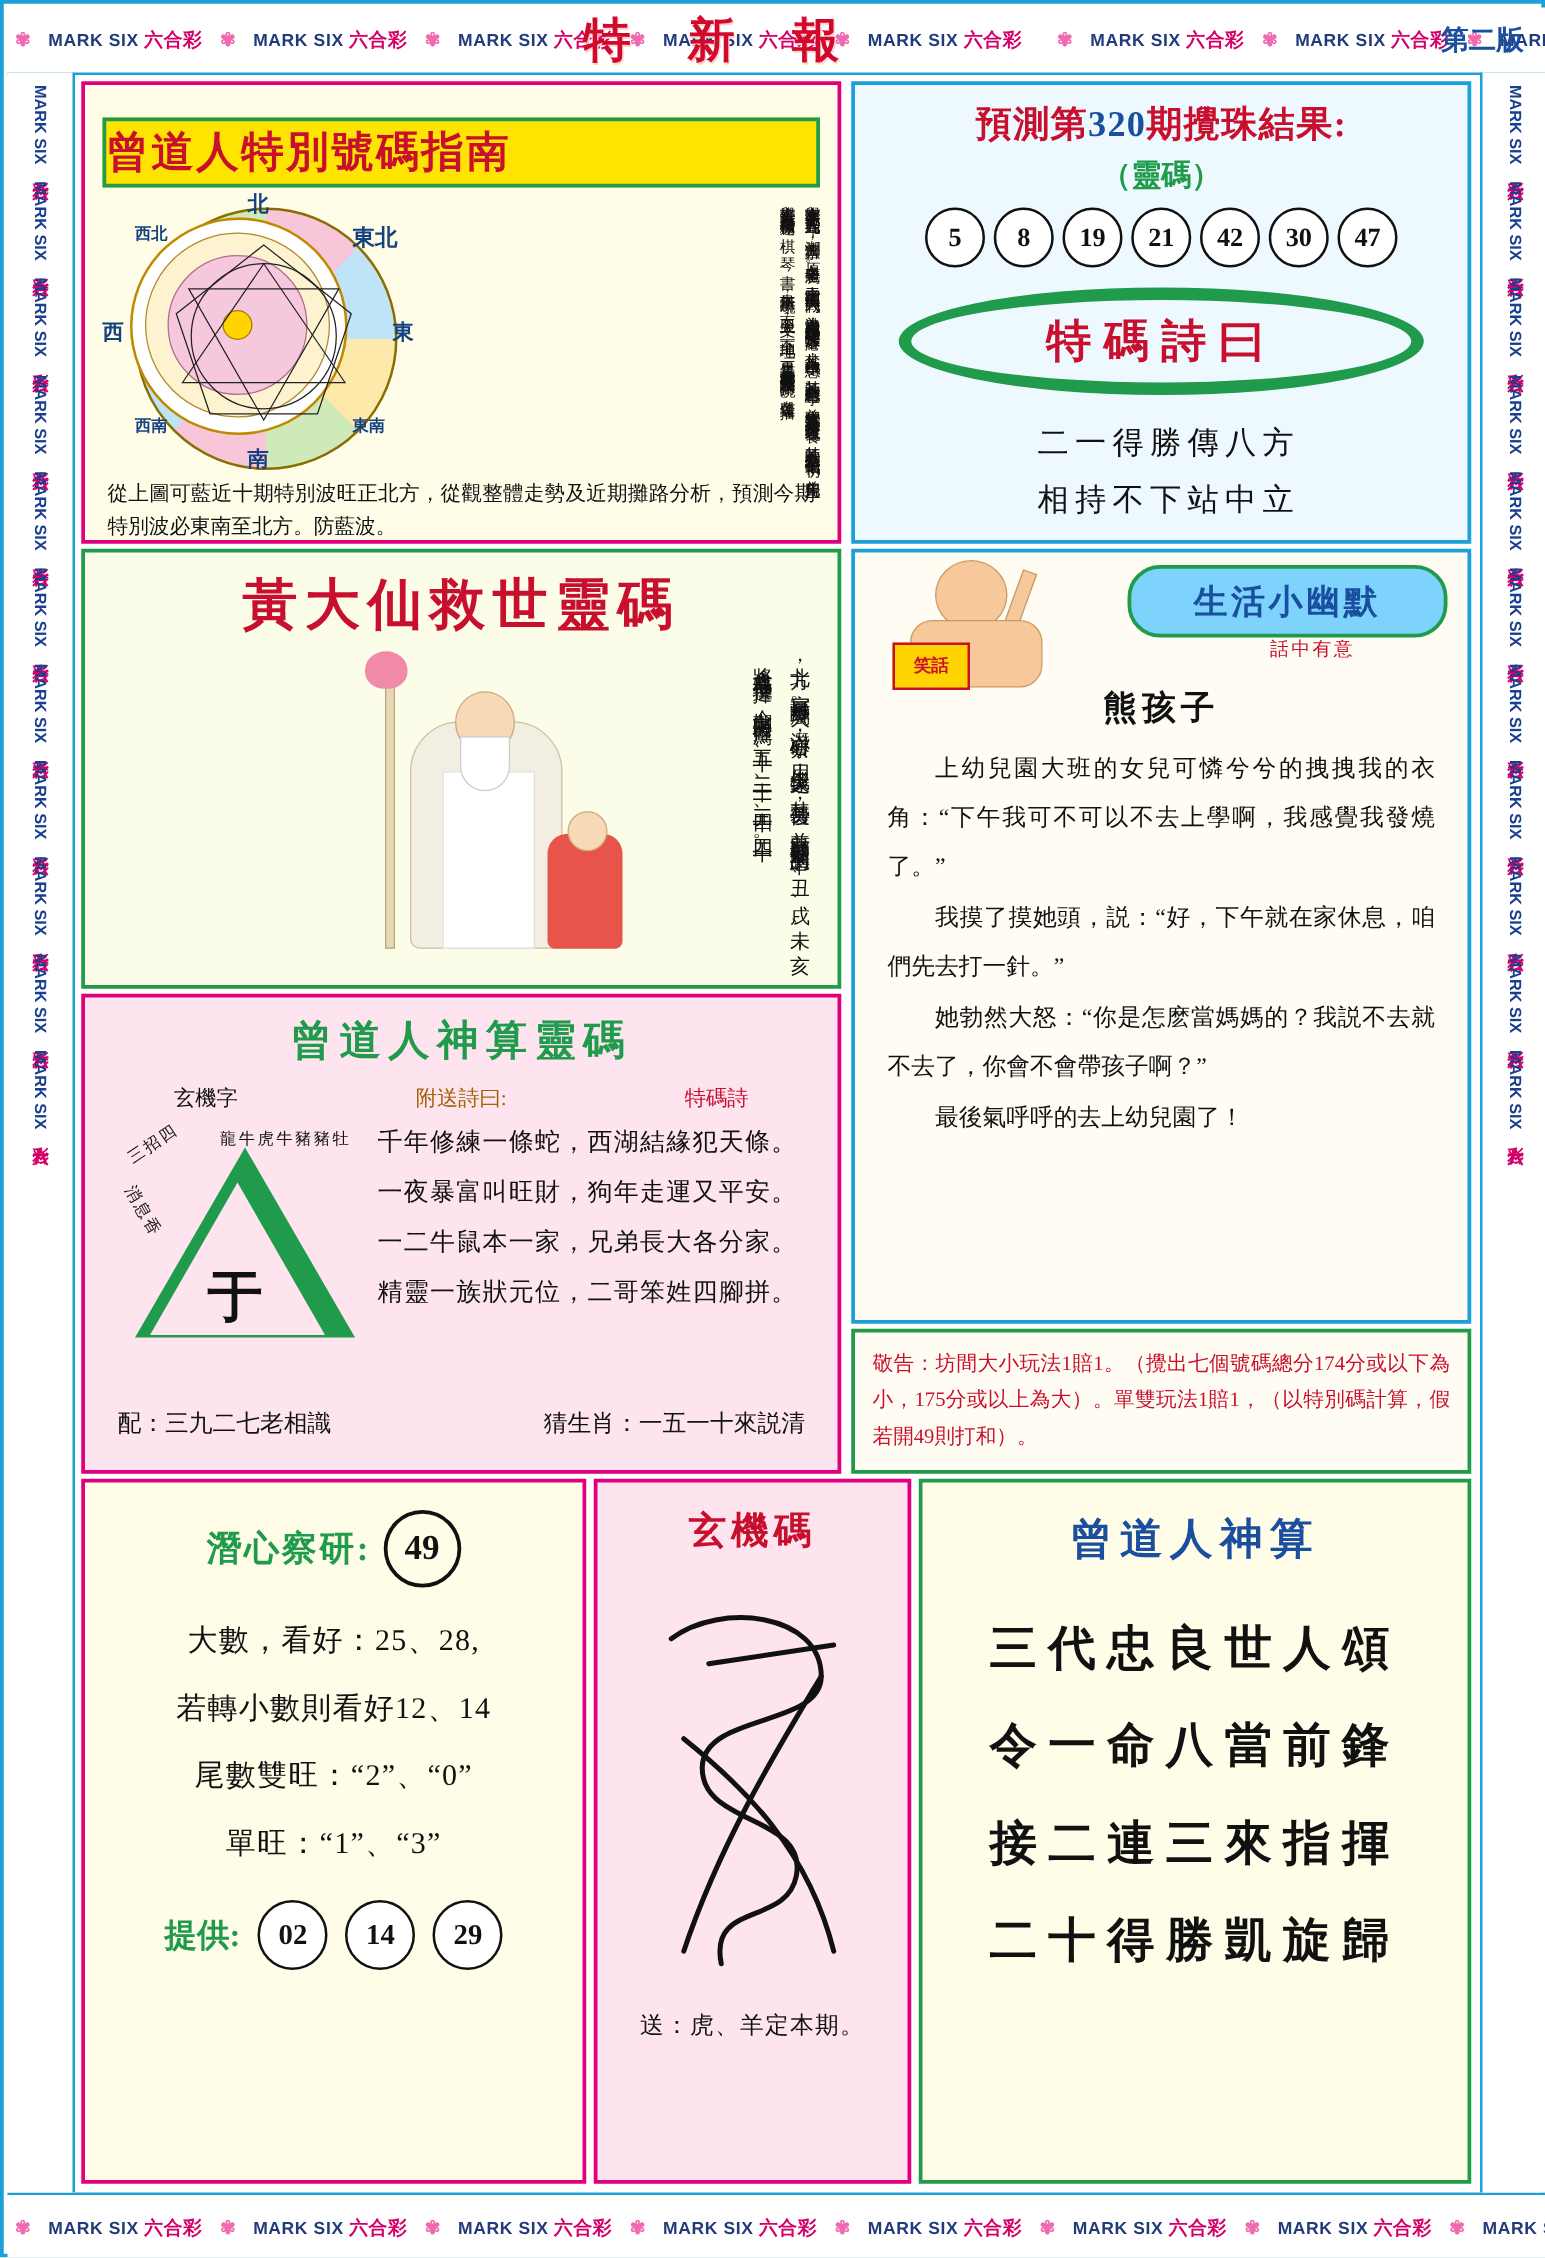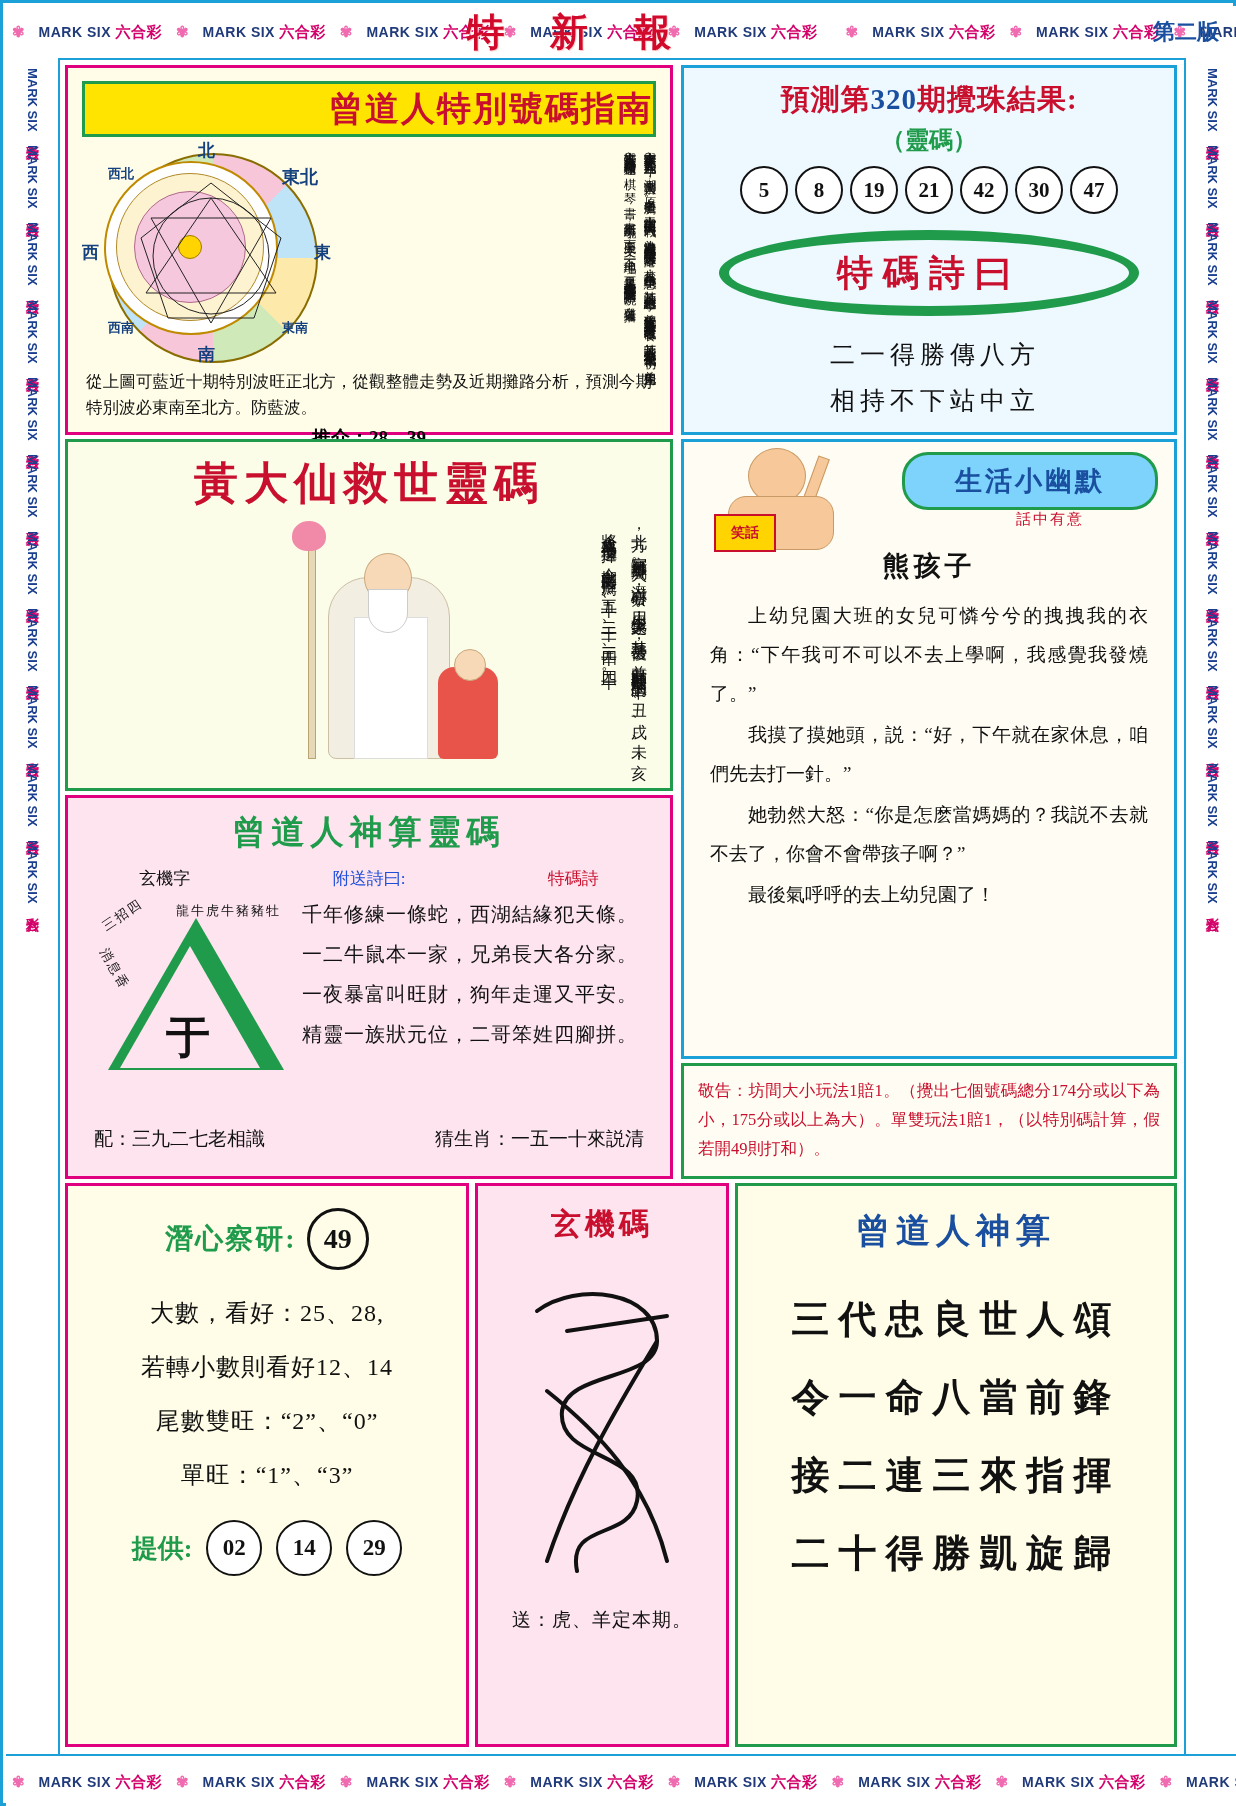--- a/index.html
+++ b/index.html
@@ -58,22 +58,22 @@
   .vmark b{color:#d4006a;}
 
   
   .content{position:absolute;left:58px;top:58px;width:1120px;height:1690px;}
 
   .box{position:absolute;box-sizing:border-box;}
 
   
   #box1{left:4px;top:4px;width:608px;height:370px;background:#fffde7;border:3px solid #e0007f;}
   .b1-title{
-    margin:13px 14px 0 14px;height:50px;background:#ffe400;border:3px solid #1f9b4b;
-    display:flex;align-items:center;justify-content:flex-end;padding-left:32px;
+    margin:26px 14px 0 14px;height:50px;background:#ffe400;border:3px solid #1f9b4b;
+    display:flex;align-items:center;justify-content:flex-start;
   }
   .b1-title span{font-size:34px;font-weight:bold;color:#c8102e;letter-spacing:2px;}
   .b1-body{position:relative;height:232px;}
   .compass-wrap{position:absolute;left:18px;top:6px;width:260px;height:222px;}
   .compass{position:absolute;left:22px;top:10px;width:206px;height:206px;border-radius:50%;
     background:conic-gradient(#f7c6d9 0 12.5%, #bfe3f7 0 25%, #fde9a9 0 37.5%, #cfe9b8 0 50%, #f7c6d9 0 62.5%, #bfe3f7 0 75%, #fde9a9 0 87.5%, #cfe9b8 0 100%);
     border:2px solid #8a6d00;}
   .compass2{position:absolute;left:18px;top:18px;width:170px;height:170px;border-radius:50%;background:#ffffff;border:2px solid #c08a00;}
   .compass3{position:absolute;left:30px;top:30px;width:146px;height:146px;border-radius:50%;background:#fdf3d0;border:1px solid #b08a2a;}
   .compass4{position:absolute;left:48px;top:48px;width:110px;height:110px;border-radius:50%;background:#f6c8dd;border:1px solid #b06a8a;}
@@ -140,21 +140,21 @@
   .mascot .marm{position:absolute;left:104px;top:8px;width:10px;height:46px;background:#f6c89a;border:1px solid #c99a65;transform:rotate(20deg);}
   .joke-title{text-align:center;font-size:27px;font-weight:bold;color:#111;letter-spacing:4px;margin-top:-4px;}
   .joke-body{padding:12px 26px 0 26px;font-size:19px;line-height:39px;color:#111;text-align:justify;}
   .joke-body p{margin:0 0 2px 0;text-indent:2em;}
 
   
   #box5{left:4px;top:734px;width:608px;height:384px;background:#fde4ef;border:3px solid #e0007f;}
   .b5-title{text-align:center;font-size:33px;font-weight:bold;color:#1f9b4b;letter-spacing:6px;margin-top:12px;}
   .b5-sub{display:flex;justify-content:space-around;margin-top:12px;font-size:17px;}
   .b5-sub .k{color:#111;}
-  .b5-sub .v{color:#1d4ed8;}
+  .b5-sub .v{color:#a16207;}
   .b5-sub .r{color:#c8102e;}
   .b5-body{position:relative;height:230px;margin-top:4px;}
   .tri-wrap{position:absolute;left:22px;top:4px;width:215px;height:200px;}
   .tri{position:absolute;left:18px;top:20px;width:0;height:0;border-left:88px solid transparent;border-right:88px solid transparent;border-bottom:152px solid #1f9b4b;}
   .tri-in{position:absolute;left:30px;top:48px;width:0;height:0;border-left:70px solid transparent;border-right:70px solid transparent;border-bottom:122px solid #fde4ef;}
   .tri-char{position:absolute;left:76px;top:110px;font-size:44px;font-weight:bold;color:#111;}
   .tri-t1{position:absolute;left:10px;top:8px;font-size:13px;color:#111;transform:rotate(-34deg);letter-spacing:2px;}
   .tri-t2{position:absolute;left:86px;top:4px;font-size:13px;color:#111;letter-spacing:2px;}
   .tri-t3{position:absolute;left:2px;top:62px;font-size:13px;color:#111;transform:rotate(60deg);letter-spacing:2px;}
   .b5-lines{position:absolute;right:18px;top:0;width:350px;}
@@ -379,22 +379,22 @@
         <div class="tri-wrap">
           <div class="tri"></div>
           <div class="tri-in"></div>
           <div class="tri-char">于</div>
           <div class="tri-t1">三招四</div>
           <div class="tri-t2">龍牛虎牛豬豬牡</div>
           <div class="tri-t3">消息香</div>
         </div>
         <div class="b5-lines">
           <div>千年修練一條蛇，西湖結緣犯天條。</div>
+          <div>一夜暴富叫旺財，狗年走運又平安。</div>
           <div>一二牛鼠本一家，兄弟長大各分家。</div>
-          <div>一夜暴富叫旺財，狗年走運又平安。</div>
           <div>精靈一族狀元位，二哥笨姓四腳拼。</div>
         </div>
       </div>
       <div class="b5-foot">
         <span>配：三九二七老相識</span>
         <span>猜生肖：一五一十來説清</span>
       </div>
     </div>
 
     <div class="box" id="box6">

